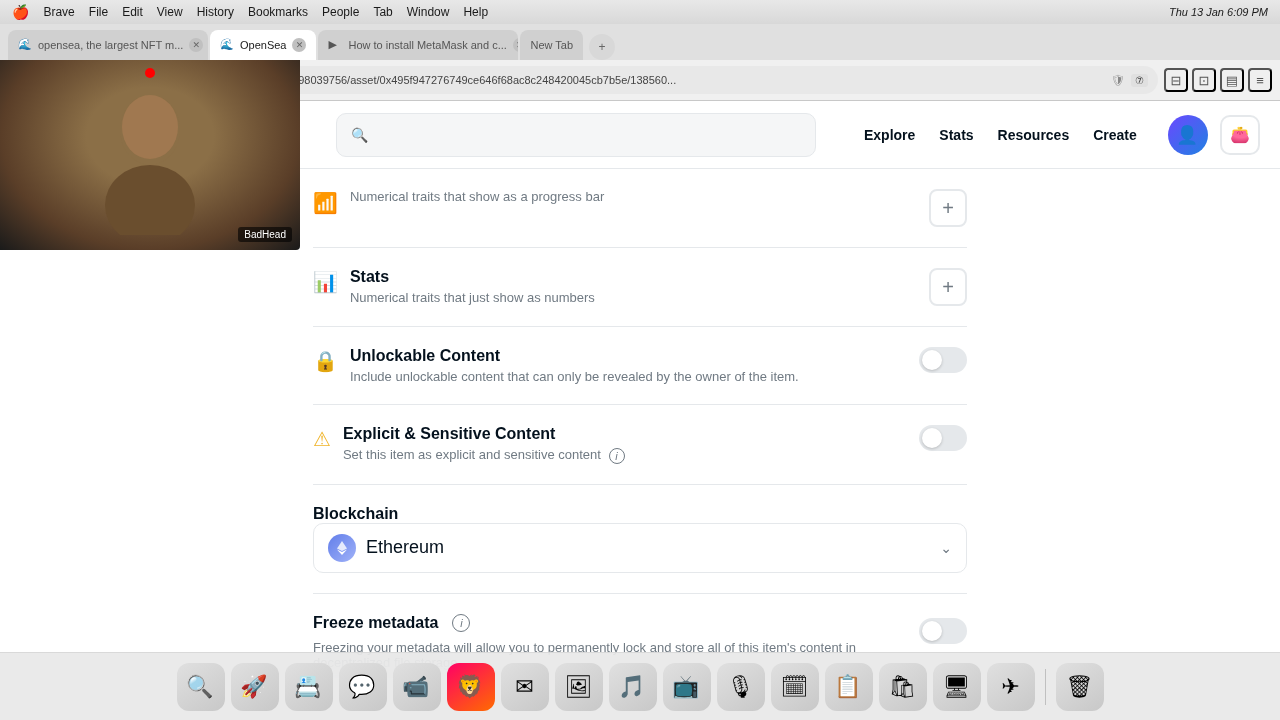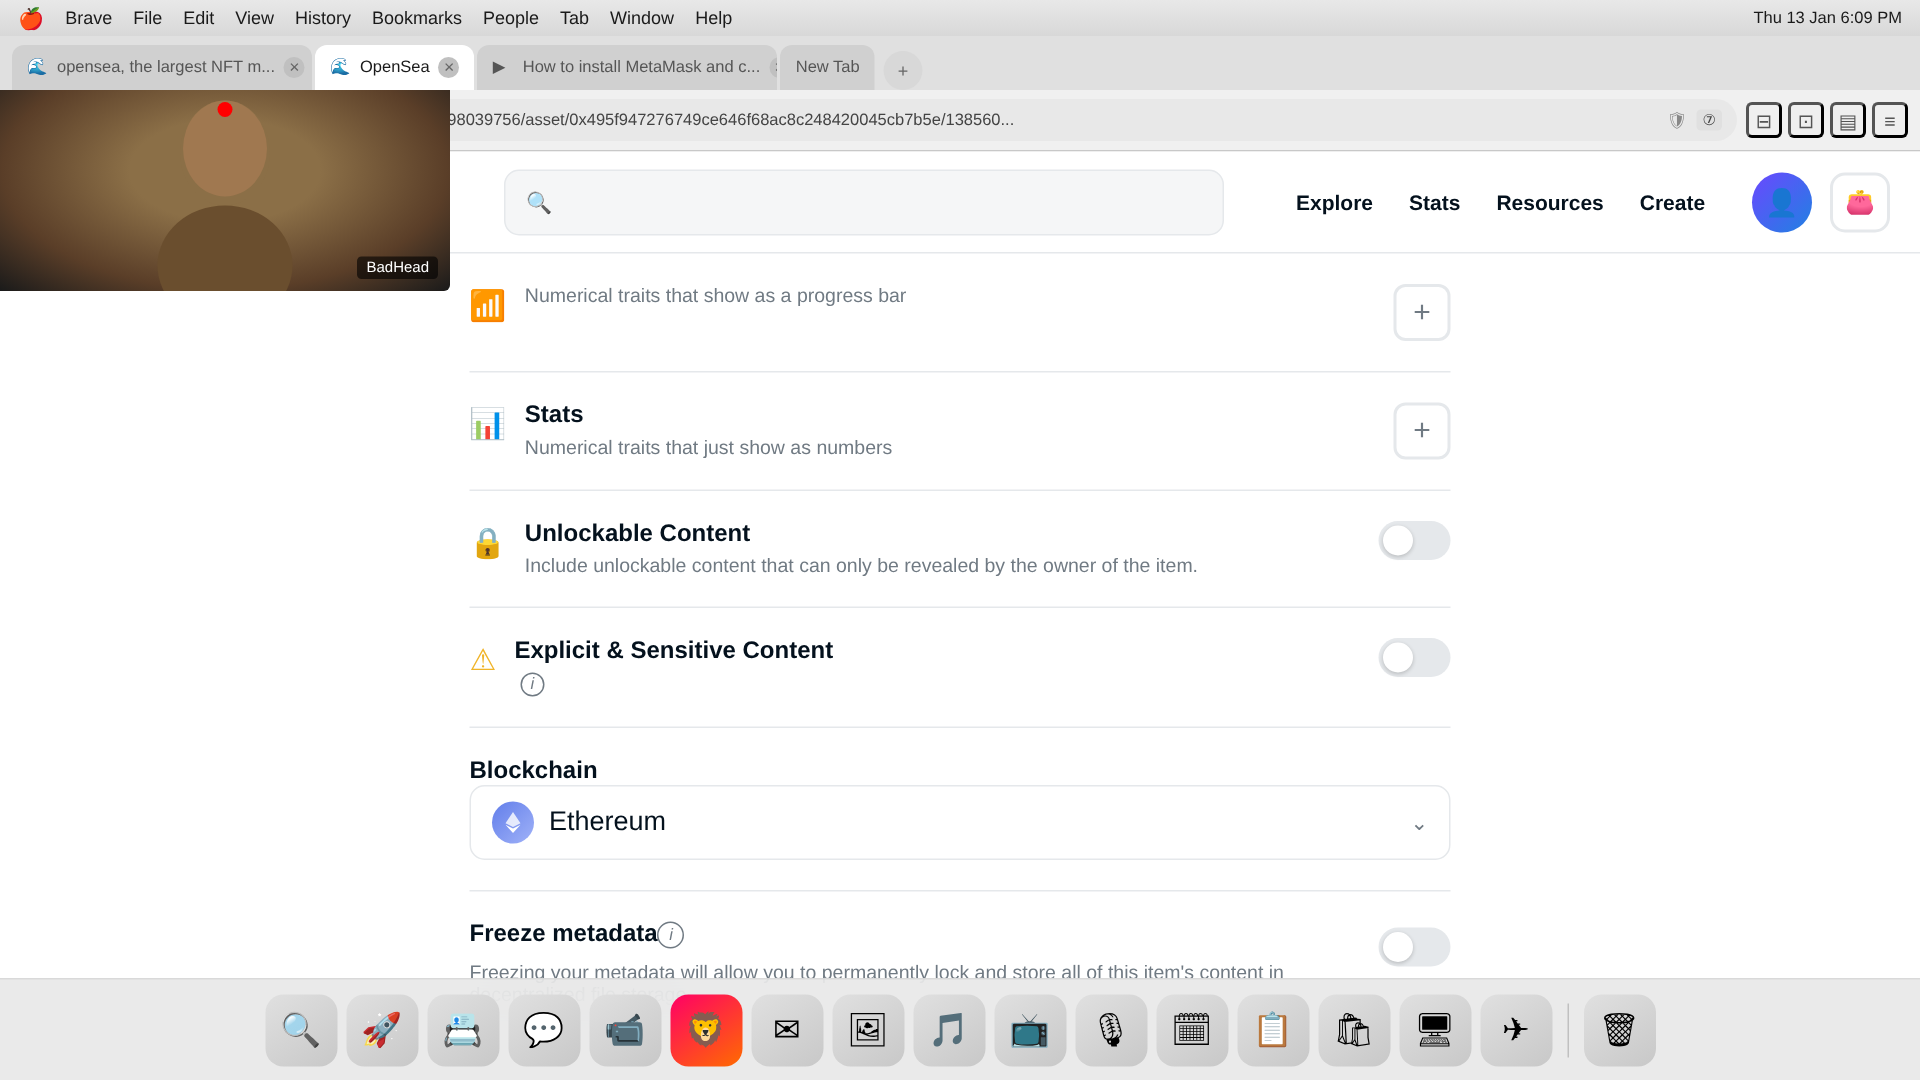--- a/index.html
+++ b/index.html
@@ -11,21 +11,21 @@
       background: linear-gradient(180deg, #e8e8e8 0%, #d8d8d8 100%);
       display: flex;
       align-items: center;
       justify-content: space-between;
       padding: 0 12px;
       font-size: 12px;
       font-weight: 500;
       color: #1a1a1a;
     }
     .macos-bar-left { display: flex; align-items: center; gap: 14px; }
-    .macos-bar-right { display: flex; align-items: center; gap: 10px; font-size: 11px; }
+    .macos-bar-right { display: flex; align-items: center; gap: 10px; font-size: 11px; font-style: italic; }
     .apple-logo { font-size: 14px; }
 
     
     .browser-chrome {
       background: #f0f0f0;
       border-bottom: 1px solid #c8c8c8;
     }
     .tab-bar {
       height: 36px;
       display: flex;
@@ -105,21 +105,21 @@
       cursor: pointer;
       border-radius: 4px;
     }
 
     
     .webcam {
       position: absolute;
       top: 60px;
       left: 0;
       width: 300px;
-      height: 134px;
+      height: 190px;
       background: #2a2a2a;
       z-index: 100;
       overflow: hidden;
       border-bottom-right-radius: 4px;
     }
     .webcam-face {
       width: 100%;
       height: 100%;
       background: radial-gradient(ellipse at 50% 40%, #8B6F47 30%, #5a3e28 70%, #1a1a1a 100%);
       display: flex;
@@ -297,21 +297,21 @@
       display: flex; align-items: center; justify-content: center;
       font-size: 14px;
       color: #fff;
       flex-shrink: 0;
     }
     .blockchain-name { font-size: 18px; font-weight: 500; color: #04111d; flex: 1; }
     .chevron { font-size: 14px; color: #707a83; }
 
     
     .freeze-section { padding: 20px 0; }
-    .freeze-header { display: flex; align-items: center; gap: 0; margin-bottom: 8px; }
+    .freeze-header { display: flex; align-items: center; gap: 14px; margin-bottom: 8px; }
     .freeze-title { font-size: 16px; font-weight: 600; color: #04111d; }
     .info-icon {
       width: 18px; height: 18px;
       border-radius: 50%;
       border: 1.5px solid #707a83;
       display: flex; align-items: center; justify-content: center;
       font-size: 11px;
       color: #707a83;
       cursor: pointer;
       font-style: italic;
@@ -492,20 +492,21 @@
     </div>
   </div>
 
   <div class="section">
     <div class="section-header">
       <div class="section-icon-title">
         <span class="section-icon" style="color:#f0b429;">⚠</span>
         <div>
           <div class="section-title">Explicit &amp; Sensitive Content</div>
           <div class="section-desc">
+            <span>Set this item as explicit and sensitive content</span>
             <span class="info-icon" style="display:inline-flex; margin-left:4px; width:16px; height:16px; vertical-align:middle;">
                 <i>i</i>
               </span>
           </div>
         </div>
       </div>
       <div class="toggle off"></div>
     </div>
   </div>
 

